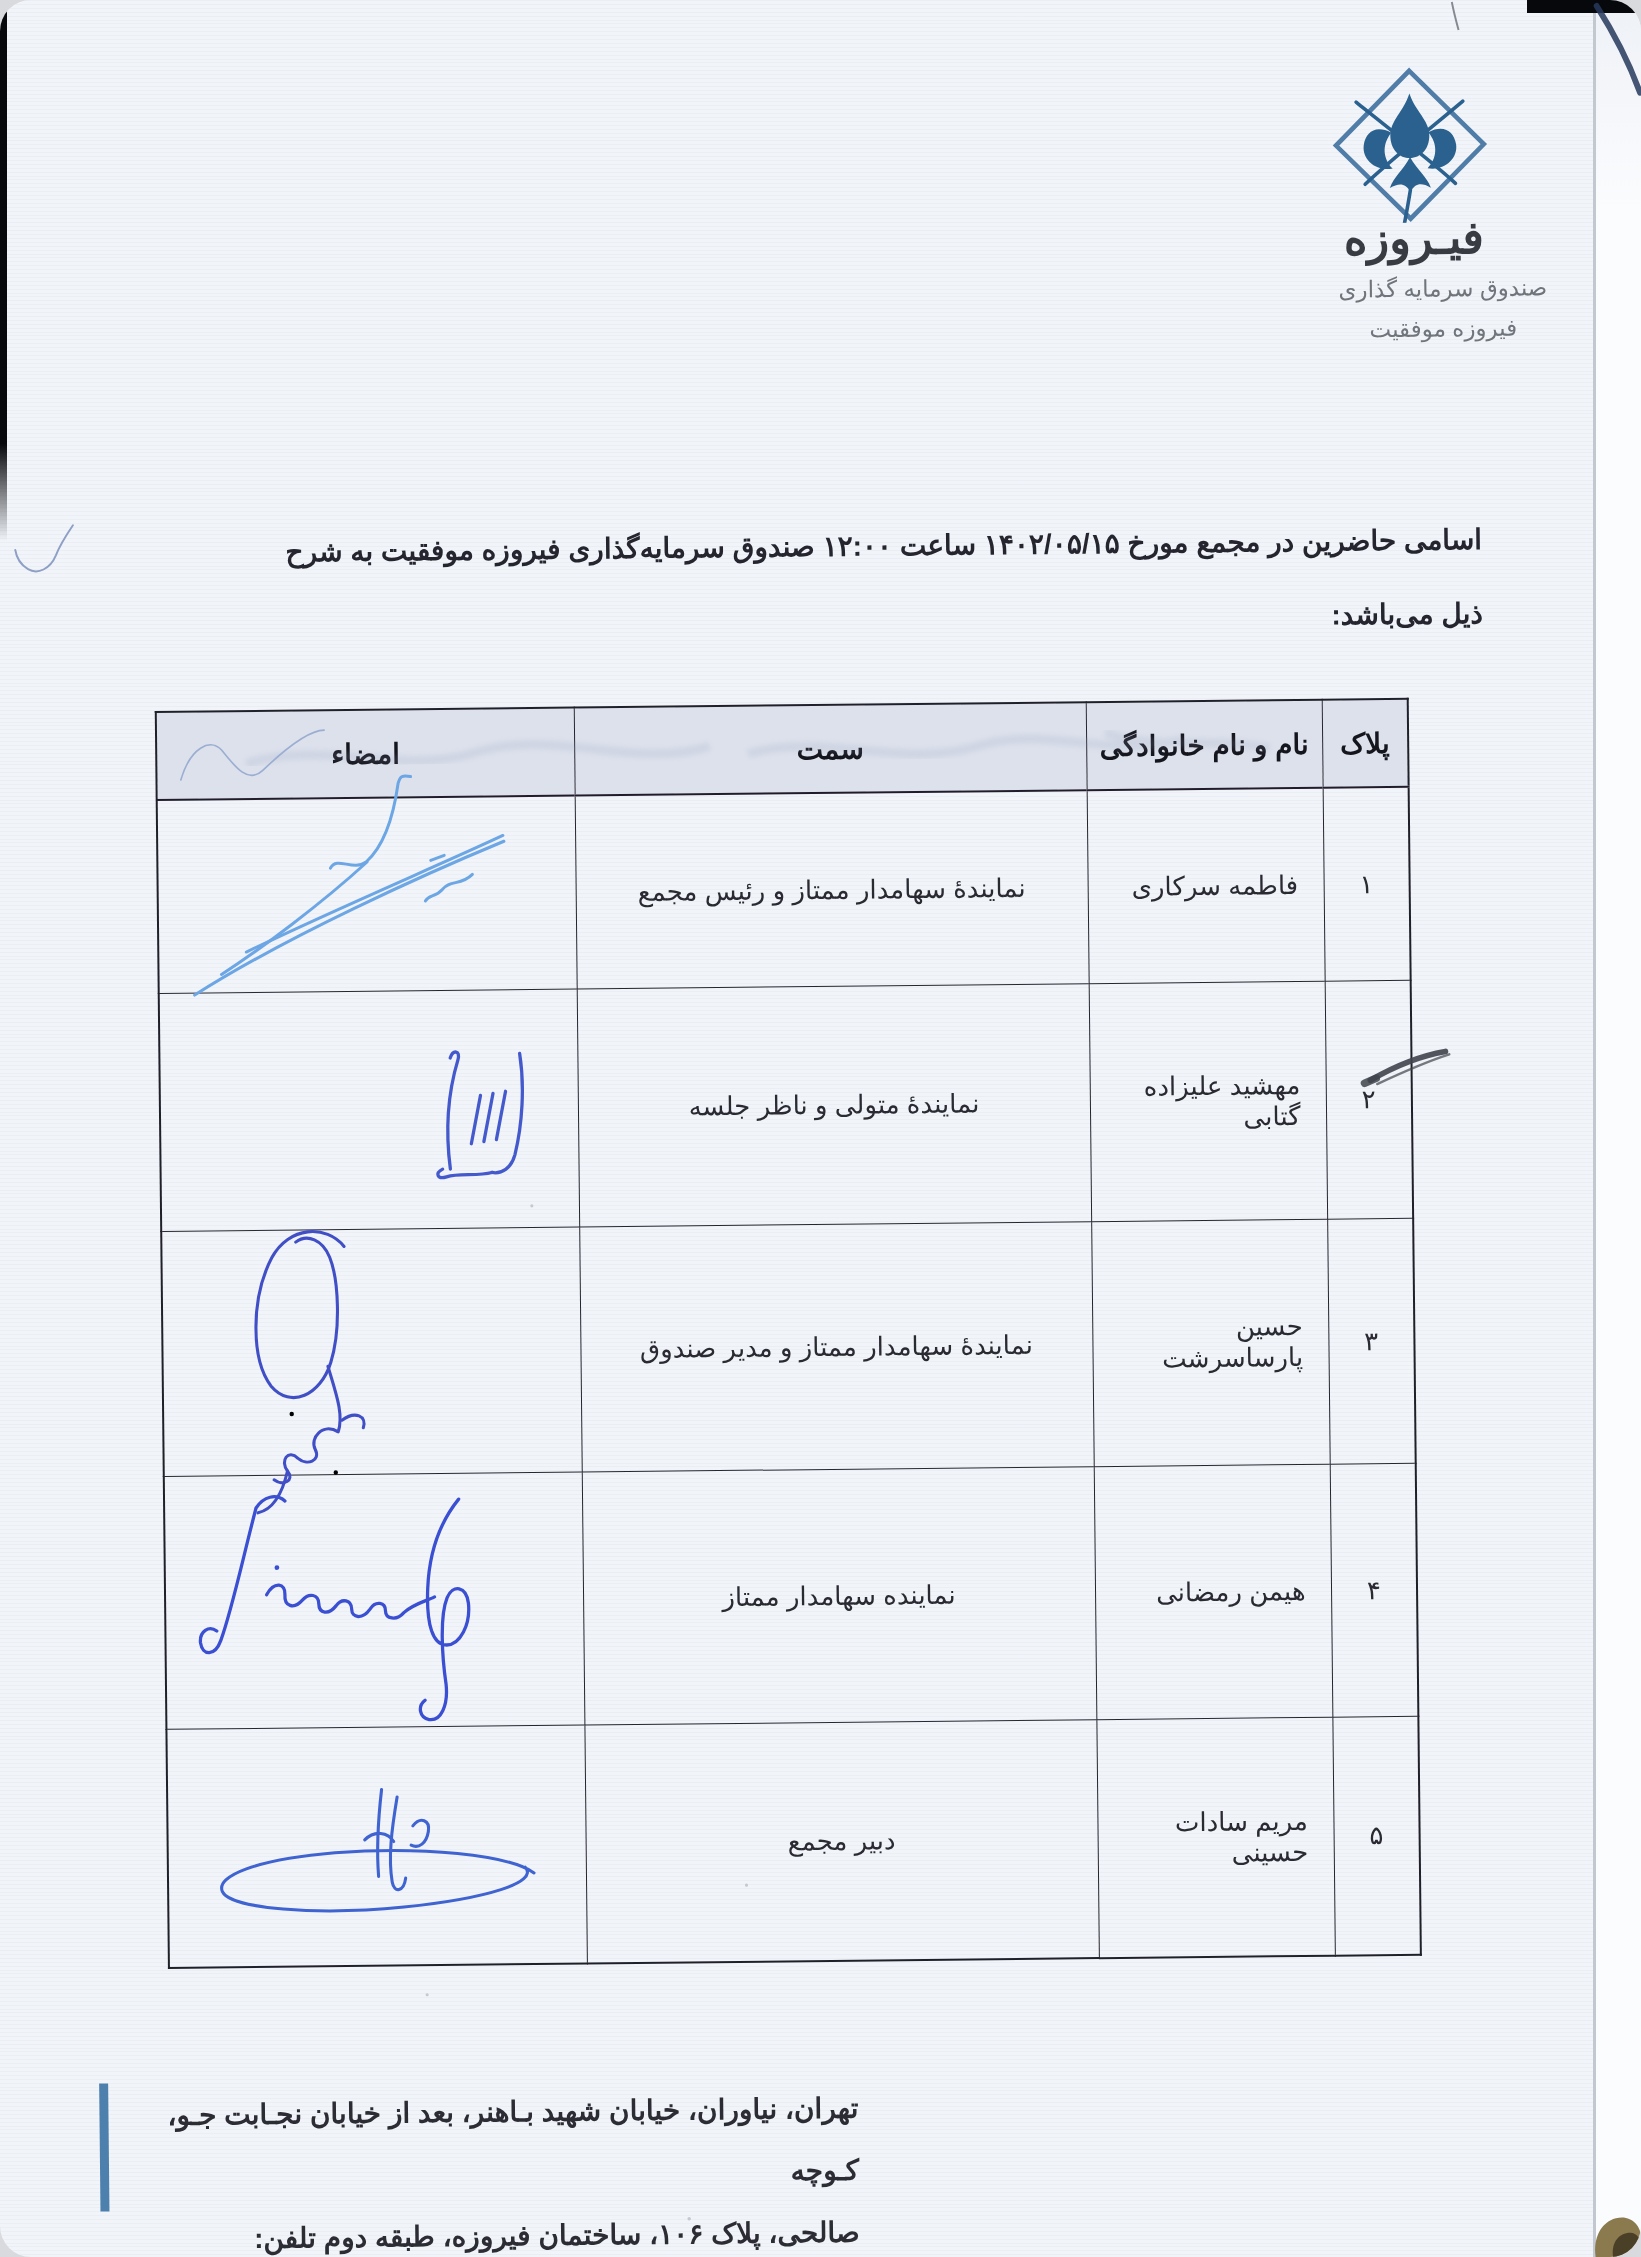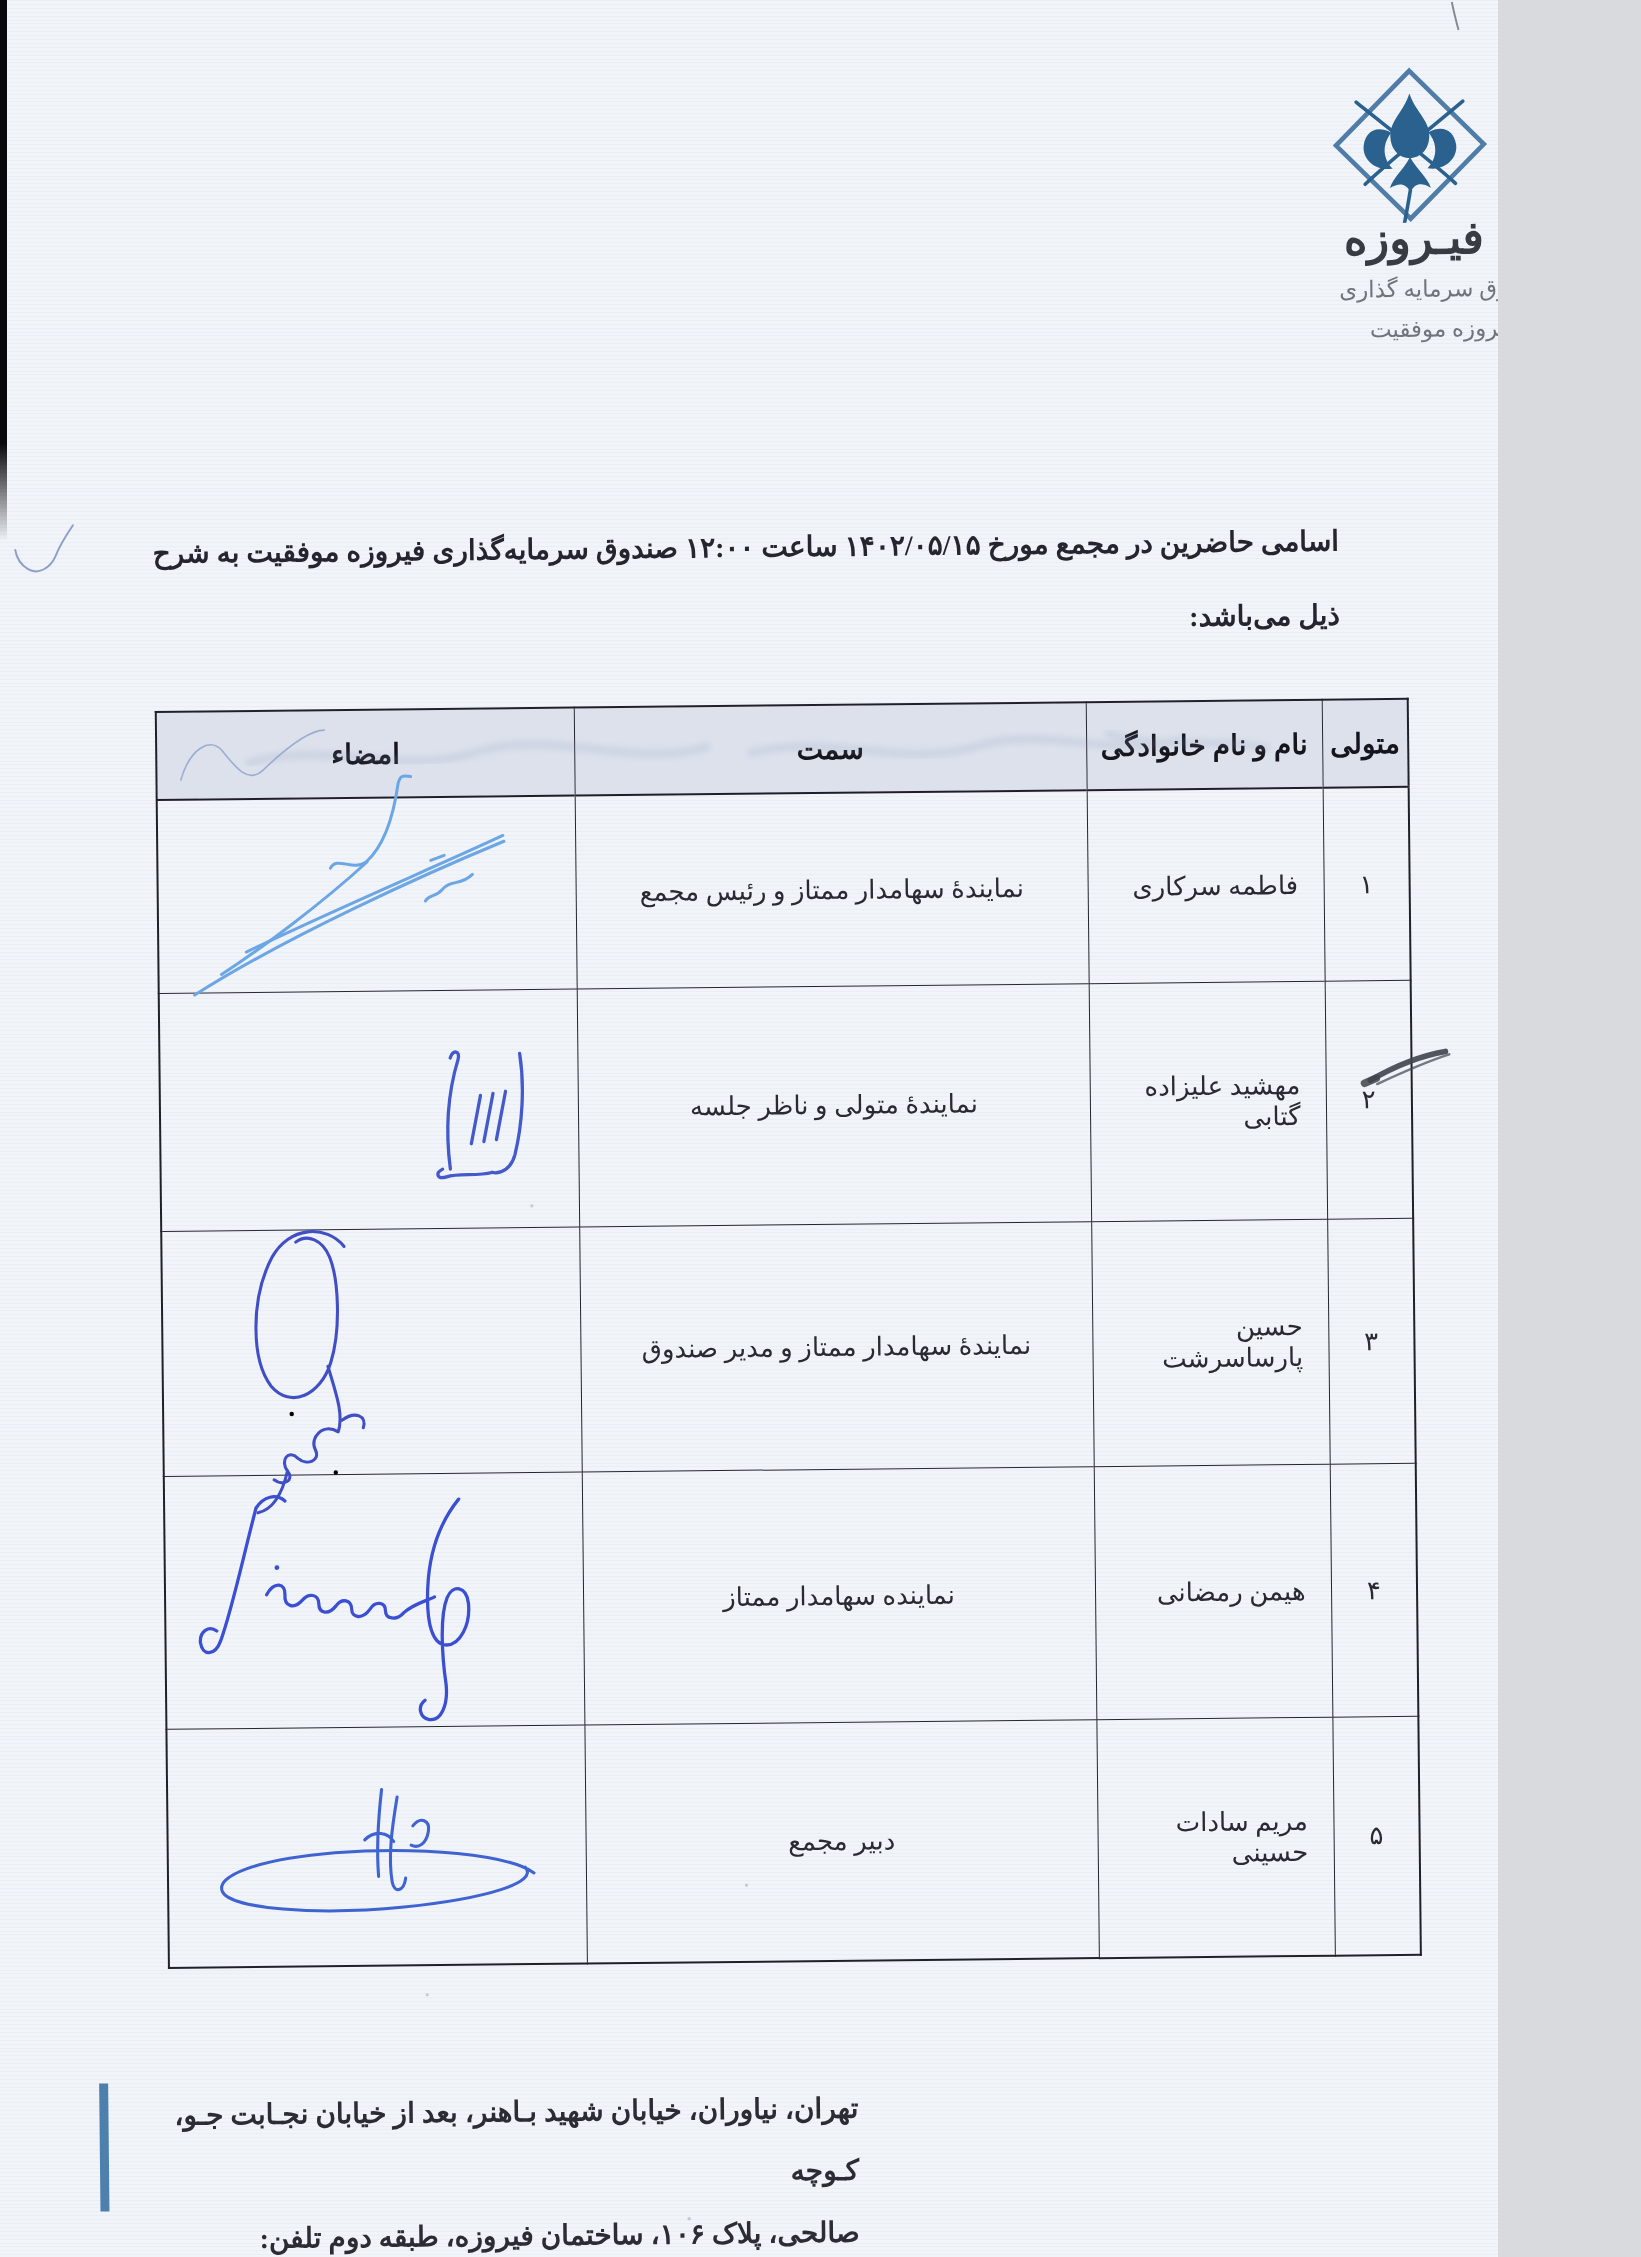--- a/index.html
+++ b/index.html
@@ -1,18 +1,18 @@
 <!DOCTYPE html>
 <html lang="fa"><head>
 <meta charset="utf-8">
 <style>
   html,body{margin:0;padding:0;background:#d8dadd;}
-  .page{position:relative;width:1498px;height:2257px;overflow:hidden;
+  .page{position:relative;width:1641px;height:2257px;overflow:hidden;
         background:#f1f4f8;
-        font-family:Liberation Serif, serif;}
+        font-family:Liberation Sans, sans-serif;border-radius:31px;}
   .page::before{content:"";position:absolute;inset:0;pointer-events:none;
         background:repeating-linear-gradient(180deg, rgba(223,229,238,.35) 0 1px, rgba(246,248,251,0) 1px 3.9px);}
   
   .content{position:absolute;inset:0;transform:rotate(-0.6deg);transform-origin:821px 1207px;}
 
   
   .logo-svg{position:absolute;left:1343px;top:73px;}
   .wordmark{position:absolute;left:1313px;top:218px;width:222px;text-align:center;
             font-size:45px;font-weight:bold;color:#383b41;direction:rtl;}
   .logo-sub1{position:absolute;left:1332px;top:282px;width:241px;text-align:center;
@@ -86,21 +86,21 @@
 
     <table class="sheet">
       <colgroup>
           <col style="width:86px">
           <col style="width:236px">
           <col style="width:512px">
           <col style="width:418px">
         </colgroup>
       <tbody>
           <tr>
-        <th>متولی</th>
+        <th>پلاک</th>
         <th>نام و نام خانوادگی</th>
         <th>سمت</th>
         <th>امضاء</th>
       </tr>
       <tr class="r1">
         <td class="c-row">۱</td>
         <td class="c-name">فاطمه سرکاری</td>
         <td class="c-pos">نمایندهٔ سهامدار ممتاز و رئیس مجمع</td>
         <td class="c-sig"></td>
       </tr>

